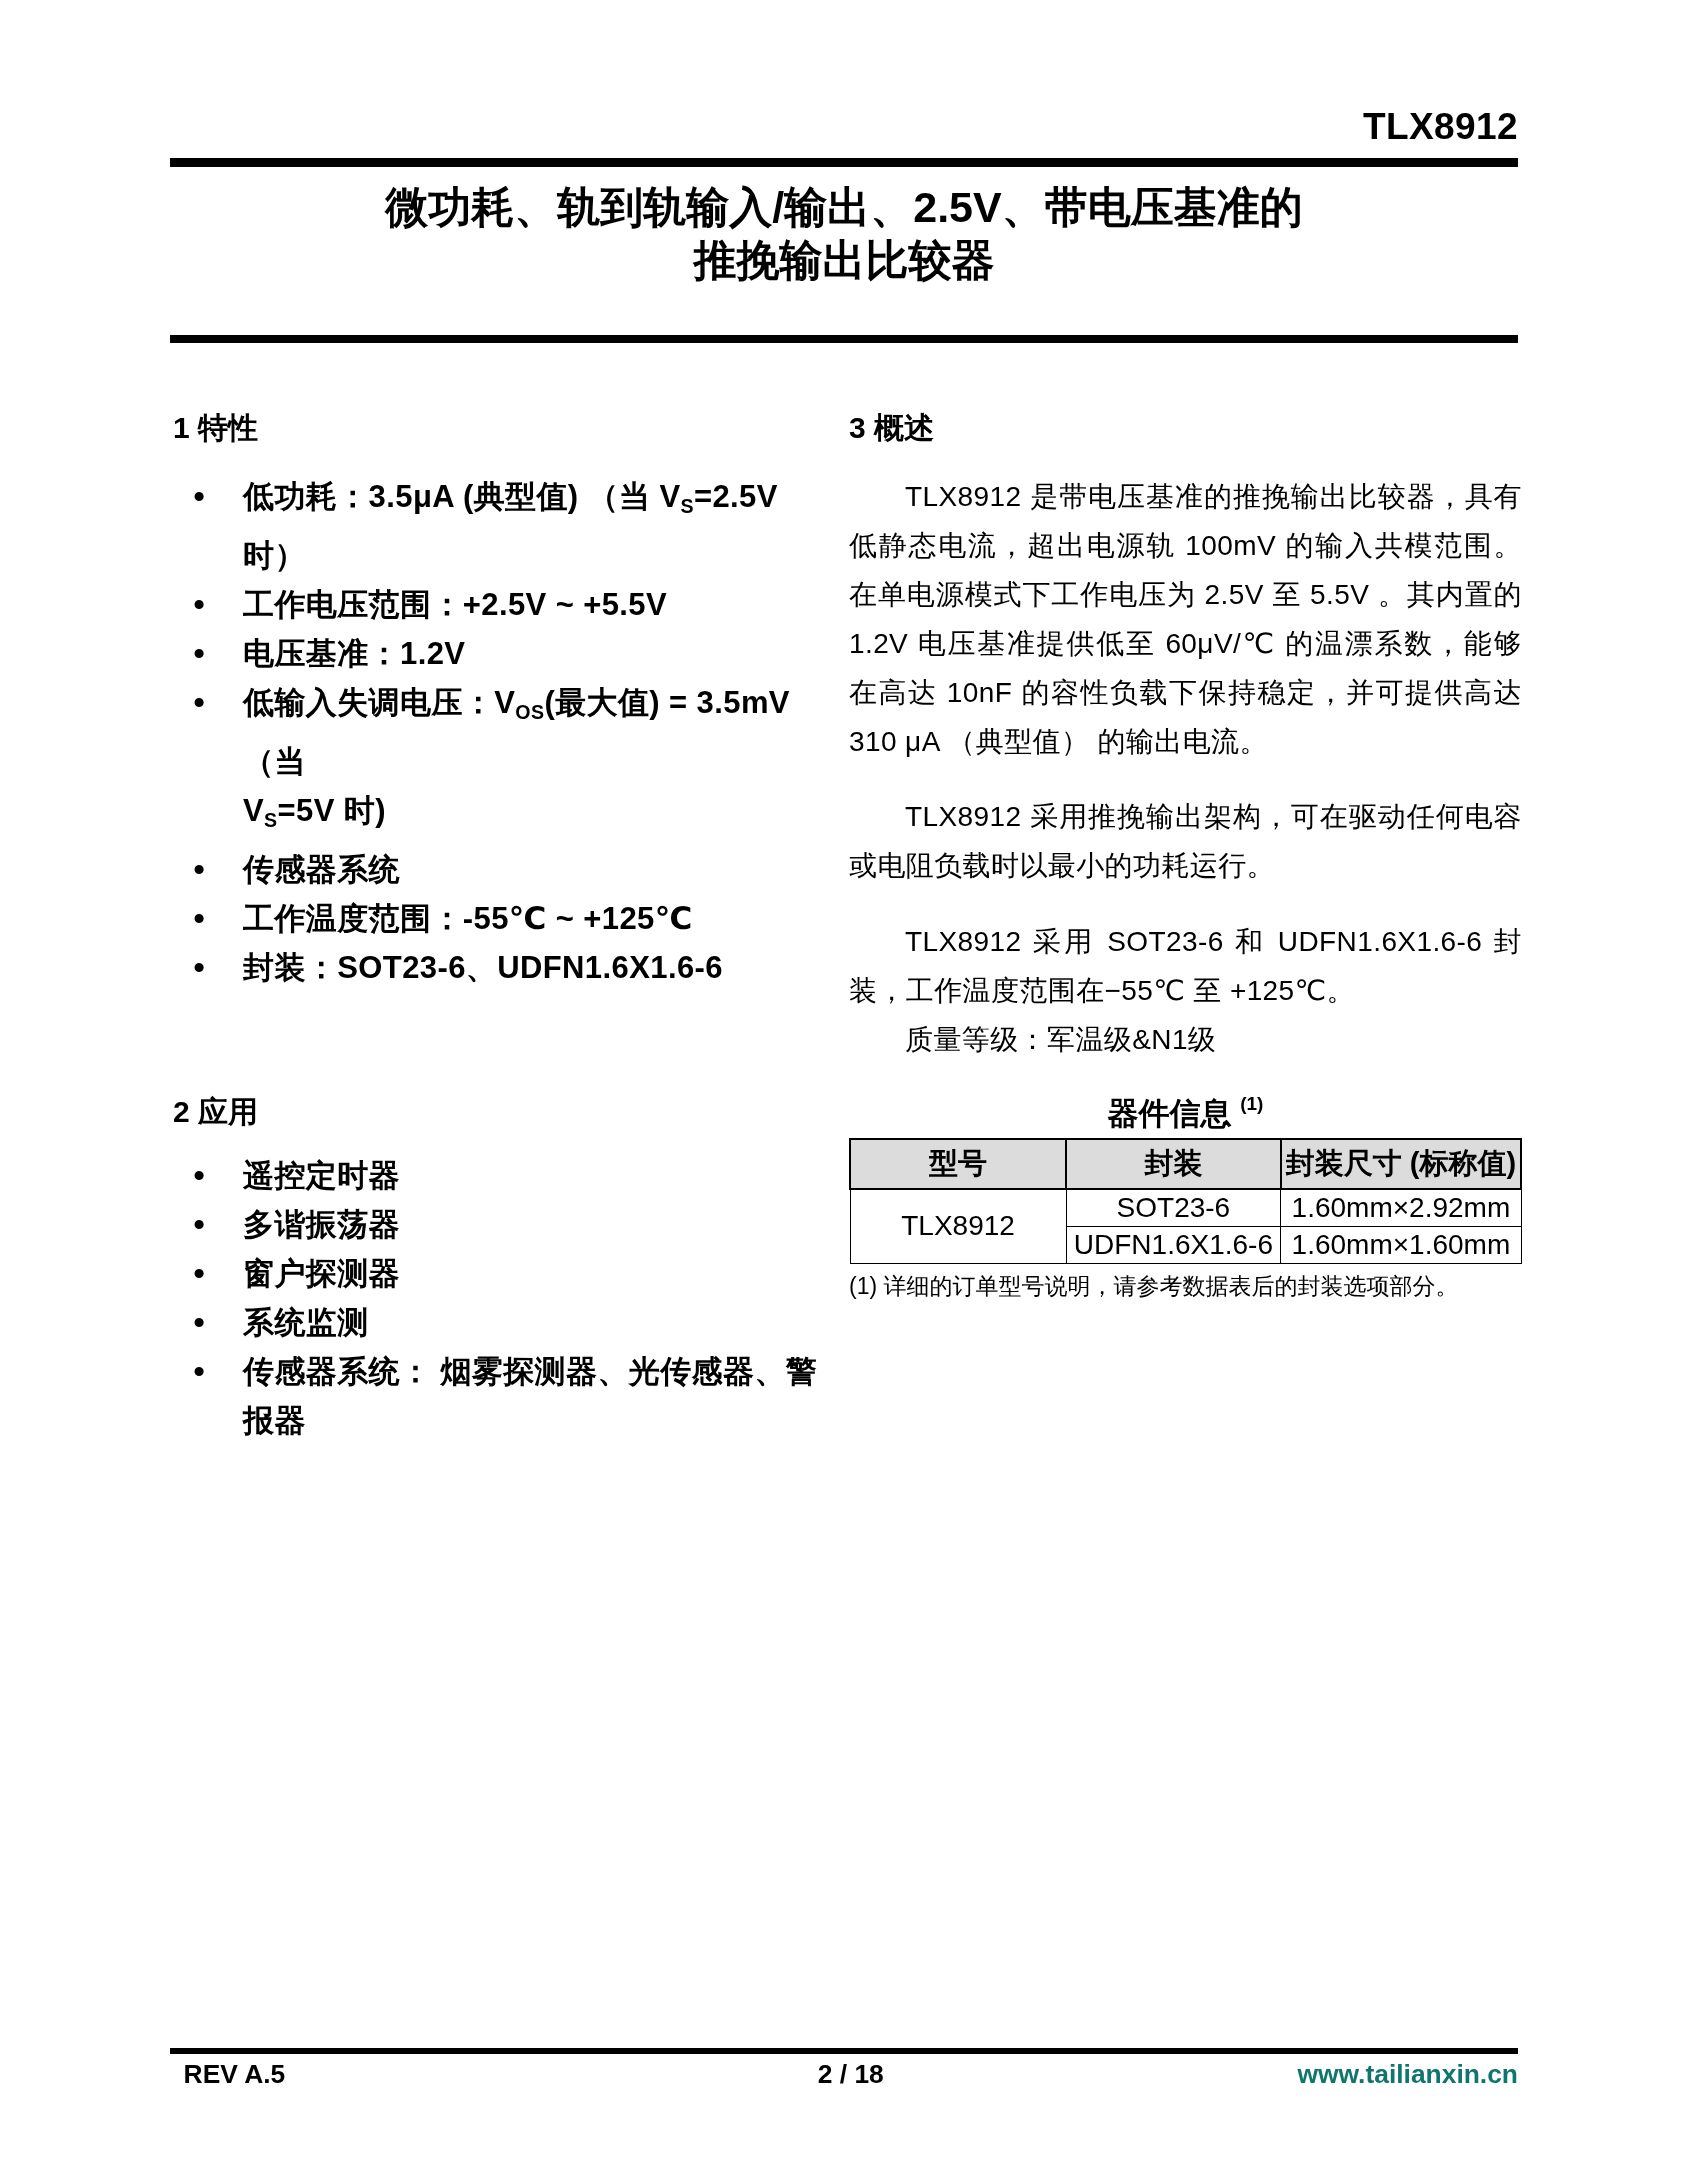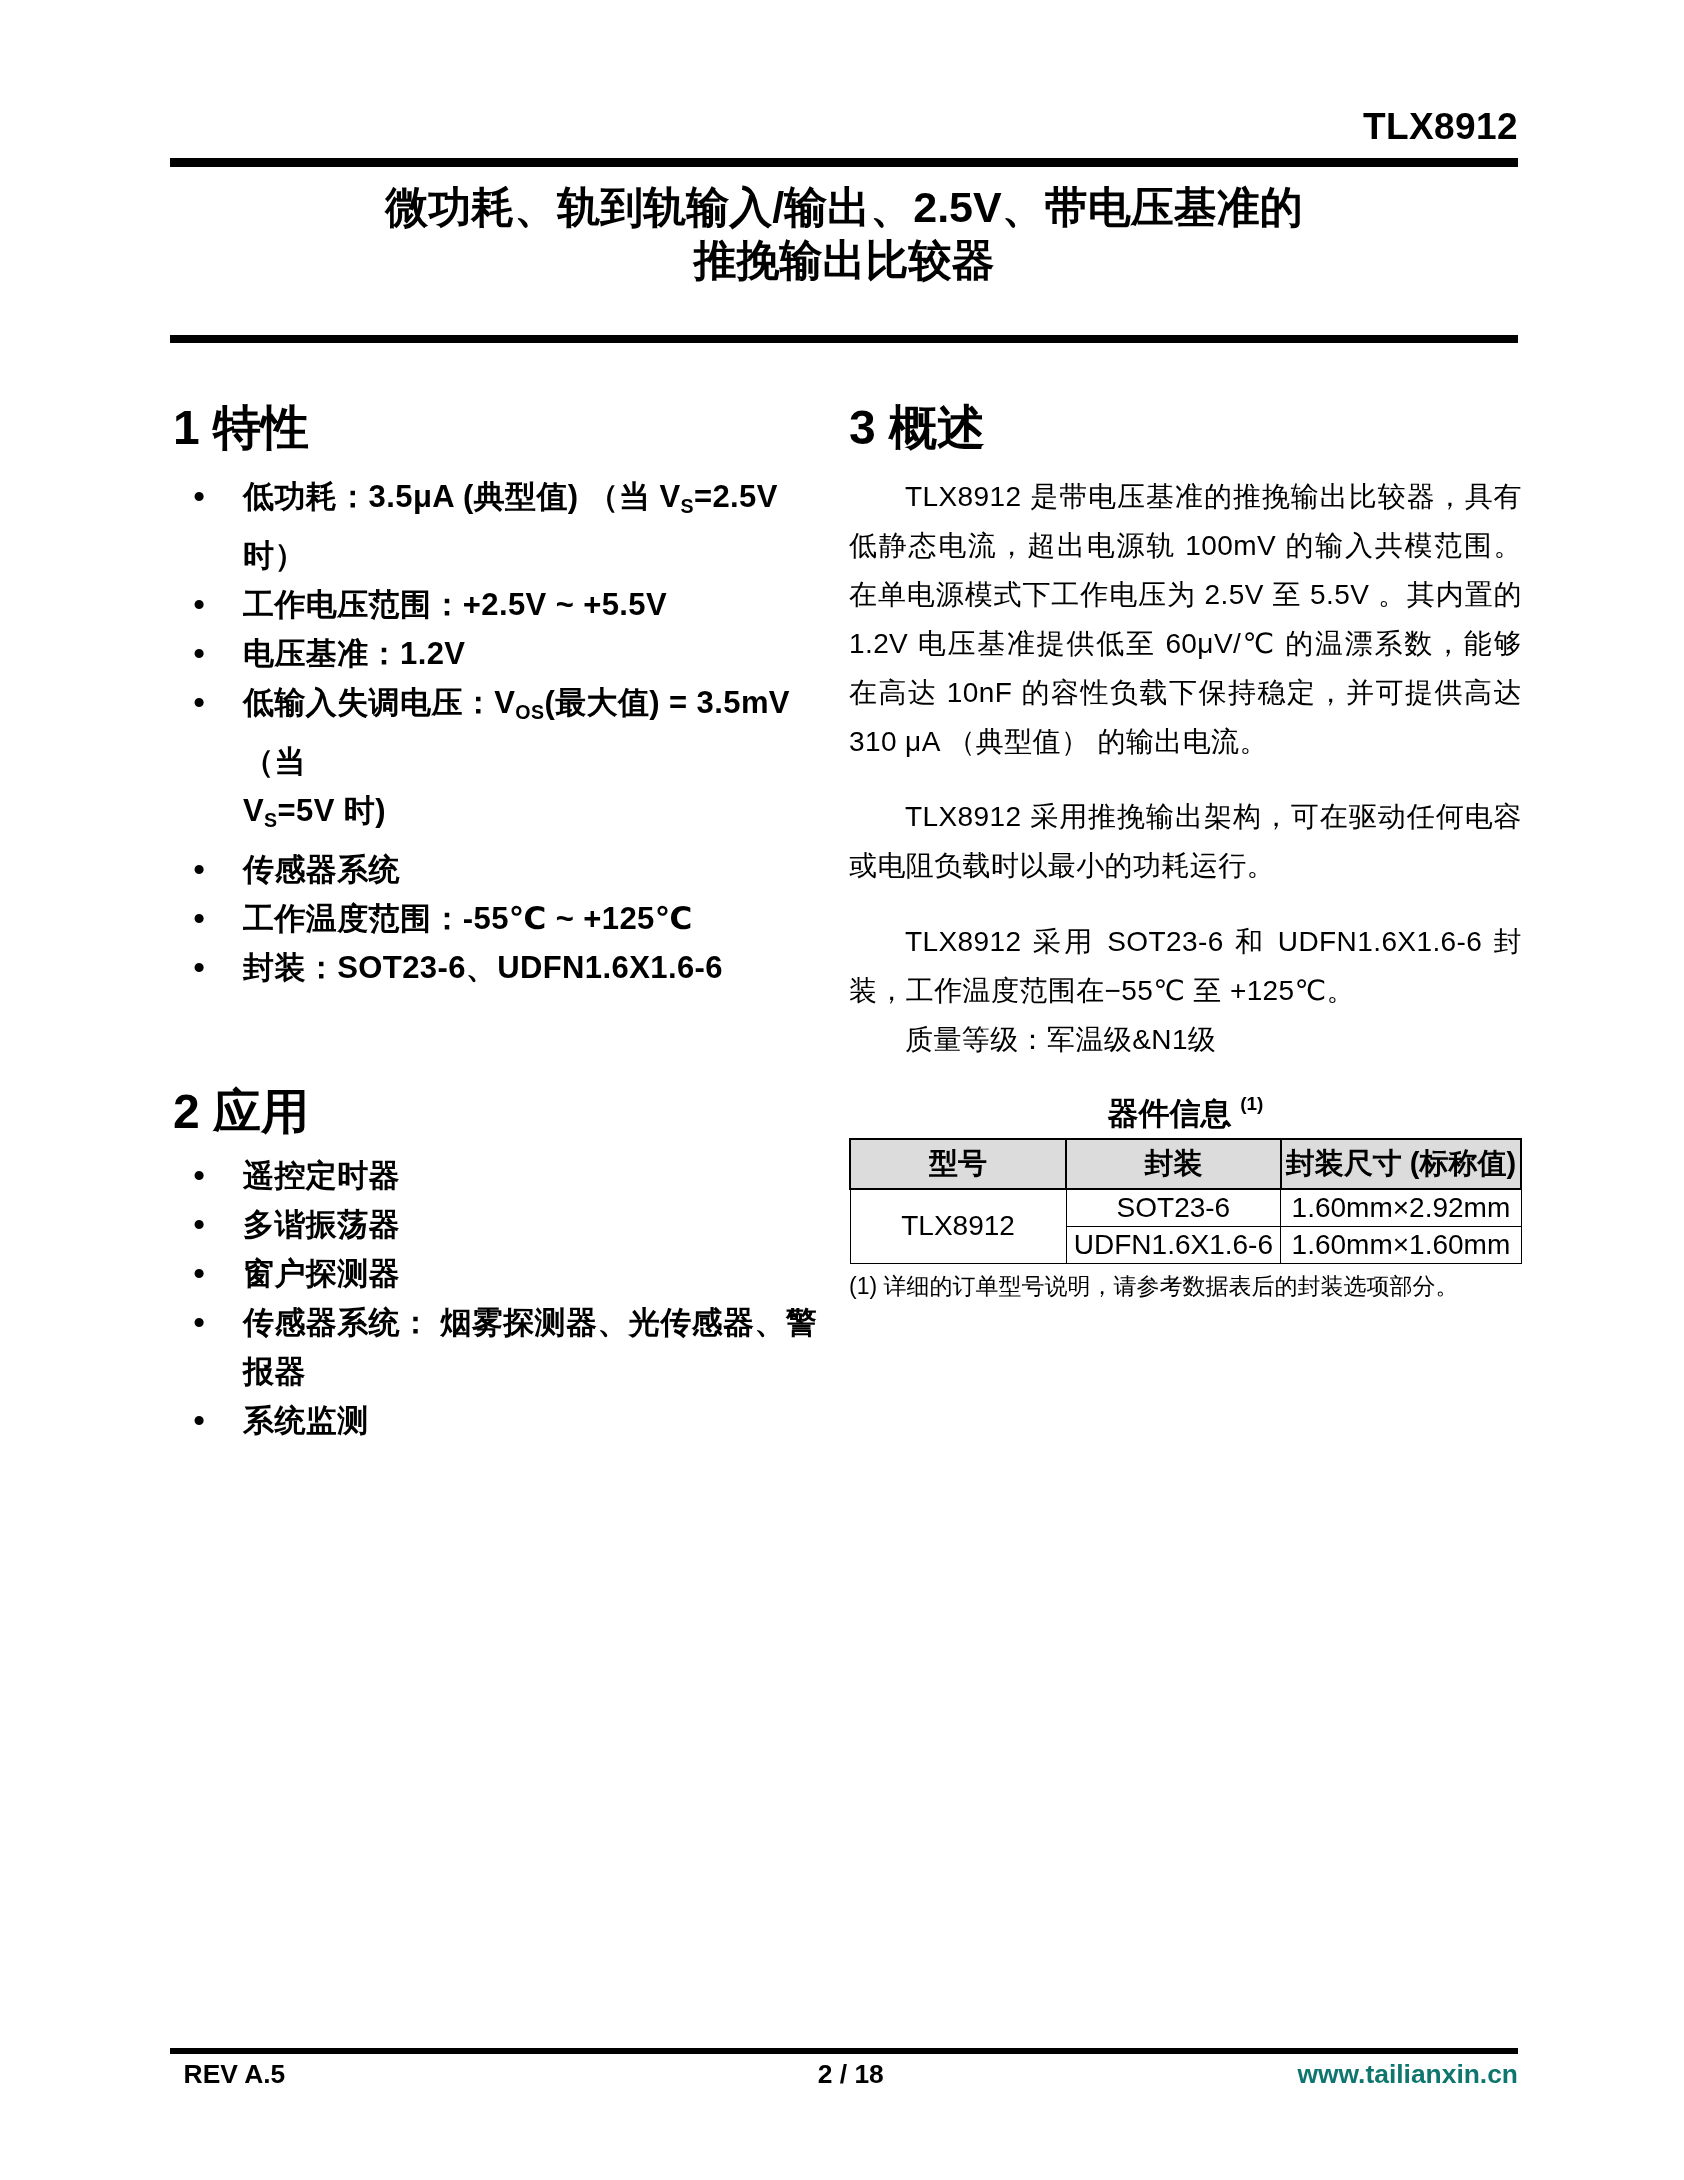--- a/index.html
+++ b/index.html
@@ -25,21 +25,21 @@
   .title-block {
     position:absolute; left:170px; width:1348px; top:181px;
     text-align:center; font-weight:700; font-size:43px; line-height:53px;
   }
   .title-line-2 { }
 
   
   .col-left  { position:absolute; left:173px; top:406px; width:666px; }
   .col-right { position:absolute; left:849px; top:406px; width:673px; }
 
-  .section-heading { margin:0; font-size:48px; line-height:43px; font-weight:700; }
+  .section-heading { margin:0; font-size:30px; line-height:43px; font-weight:700; }
 
   ul.bullet-list { margin:23px 0 0 0; padding:0; list-style:none; }
   ul.bullet-list li {
     position:relative; padding-left:70px;
     font-size:31px; line-height:49px; font-weight:700;
     letter-spacing:0.4px;
   }
   ul.bullet-list li::before {
     content:"\2022";
     position:absolute; left:20.4px; top:0;
@@ -120,22 +120,22 @@
       <li>工作温度范围：-55℃ ~ +125℃</li>
       <li>封装：SOT23-6、UDFN1.6X1.6-6</li>
     </ul>
 
     <h2 class="section-heading apps-heading">2 应用</h2>
 
     <ul class="bullet-list apps-list">
       <li>遥控定时器</li>
       <li>多谐振荡器</li>
       <li>窗户探测器</li>
+      <li>系统监测</li>
       <li>传感器系统： 烟雾探测器、光传感器、警报器</li>
-      <li>系统监测</li>
     </ul>
 
   </div>
 
   <div class="col-right">
 
     <h2 class="section-heading">3 概述</h2>
 
     <p class="overview-p overview-p1">TLX8912 是带电压基准的推挽输出比较器，具有低静态电流，超出电源轨 100mV 的输入共模范围。 在单电源模式下工作电压为 2.5V 至 5.5V 。其内置的 1.2V 电压基准提供低至 60μV/℃ 的温漂系数，能够在高达 10nF 的容性负载下保持稳定，并可提供高达 310 μA （典型值） 的输出电流。</p>
     <p class="overview-p overview-p2">TLX8912 采用推挽输出架构，可在驱动任何电容或电阻负载时以最小的功耗运行。</p>

